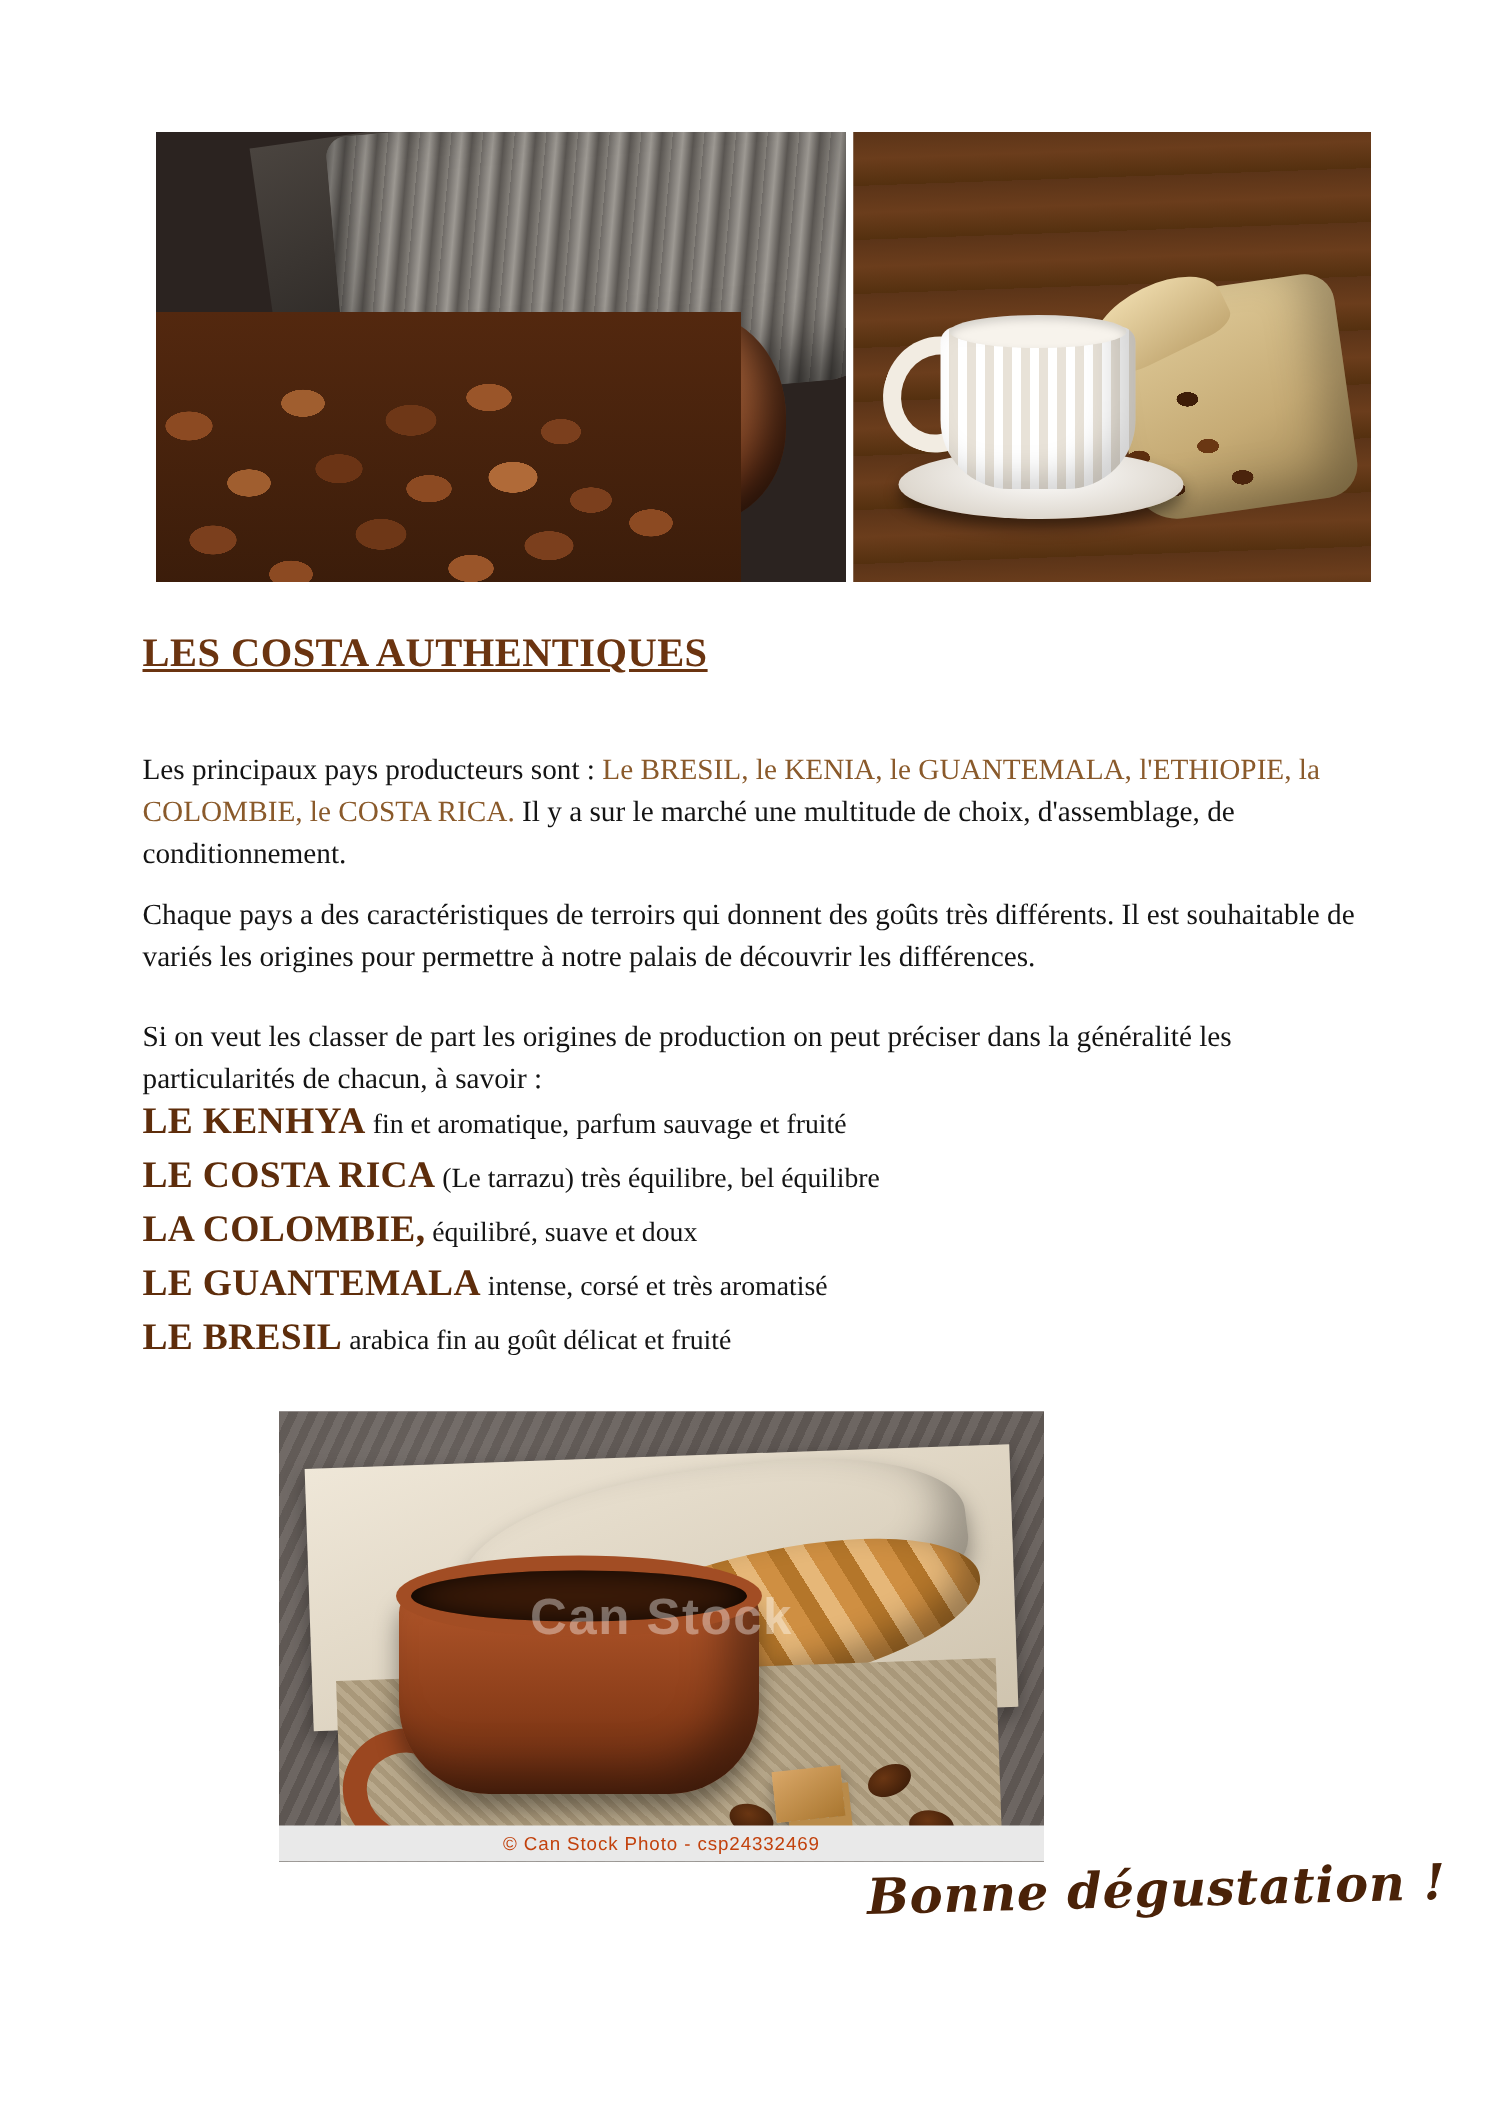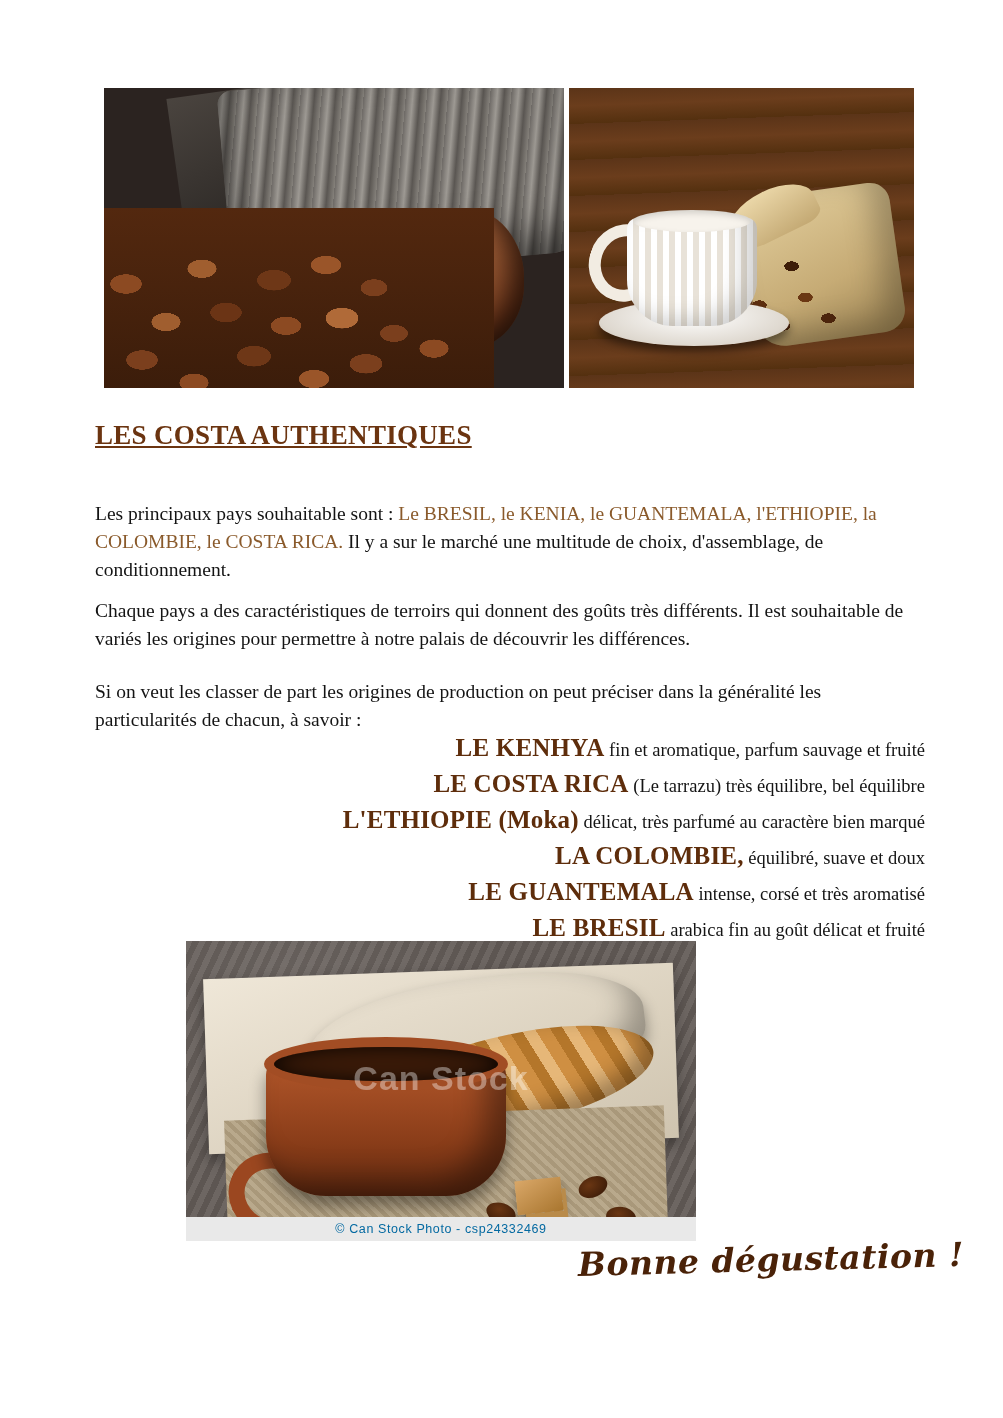--- a/index.html
+++ b/index.html
@@ -229,21 +229,20 @@
   .origins {
     position: absolute;
     left: 95px;
     top: 733px;
     width: 830px;
   }
   .origin-line {
     margin-bottom: 3px;
     line-height: 30px;
     white-space: nowrap;
-    text-align: right;
   }
   .origin-name {
     font-size: 25px;
     font-weight: bold;
     color: #5e2d0b;
     letter-spacing: .2px;
   }
   .origin-desc {
     font-size: 18.5px;
     color: #141414;
@@ -372,21 +371,21 @@
     letter-spacing: 1px;
     pointer-events: none;
   }
   .watermark-bar {
     position: absolute;
     left: 0;
     right: 0;
     bottom: 0;
     height: 24px;
     background: #e9e9e9;
-    color: #0369a1;
+    color: #c2410c;
     font-family: "Liberation Sans", sans-serif;
     font-size: 12.5px;
     letter-spacing: .6px;
     display: flex;
     align-items: center;
     justify-content: center;
   }
 
   .signature {
     position: absolute;
@@ -423,40 +422,37 @@
       <div class="handle"></div>
       <div class="cup"></div>
     </div>
   </div>
 
   <div class="title">
     <u>LES COSTA AUTHENTIQUES</u>
   </div>
 
   <p class="para p1">
-    <span>Les principaux pays souhaitable sont : </span><span class="hl">Le BRESIL, le KENIA,  le GUANTEMALA, l'ETHIOPIE, la COLOMBIE, le COSTA RICA.</span><span> Il y a sur le marché une multitude de choix, d'assemblage, de conditionnement.</span>
+    <span>Les principaux pays producteurs sont : </span><span class="hl">Le BRESIL, le KENIA,  le GUANTEMALA, l'ETHIOPIE, la COLOMBIE, le COSTA RICA.</span><span> Il y a sur le marché une multitude de choix, d'assemblage, de conditionnement.</span>
   </p>
 
   <p class="para p3">Si on veut les classer de part les origines de production on peut préciser dans la généralité les particularités de chacun, à savoir :</p>
 
   <p class="para p2">Chaque pays a des caractéristiques de terroirs qui donnent des goûts très différents. Il est souhaitable de variés les origines pour permettre à notre palais de découvrir les différences.</p>
 
   <div class="origins">
 
     <div class="origin-line">
       <span class="origin-name">LE KENHYA</span><span class="origin-desc"> fin et aromatique, parfum sauvage et fruité</span>
     </div>
 
     <div class="origin-line">
       <span class="origin-name">LE COSTA RICA</span><span class="origin-desc"> (Le tarrazu) très équilibre, bel équilibre</span>
     </div>
 
-    <div class="origin-line">
-      <span class="origin-name">L'ETHIOPIE (Moka)</span><span class="origin-desc"> délicat, très parfumé au caractère bien marqué</span>
-    </div>
 
     <div class="origin-line">
       <span class="origin-name">LA COLOMBIE,</span><span class="origin-desc"> équilibré, suave et doux</span>
     </div>
 
     <div class="origin-line">
       <span class="origin-name">LE GUANTEMALA</span><span class="origin-desc"> intense, corsé et très aromatisé</span>
     </div>
 
     <div class="origin-line">

